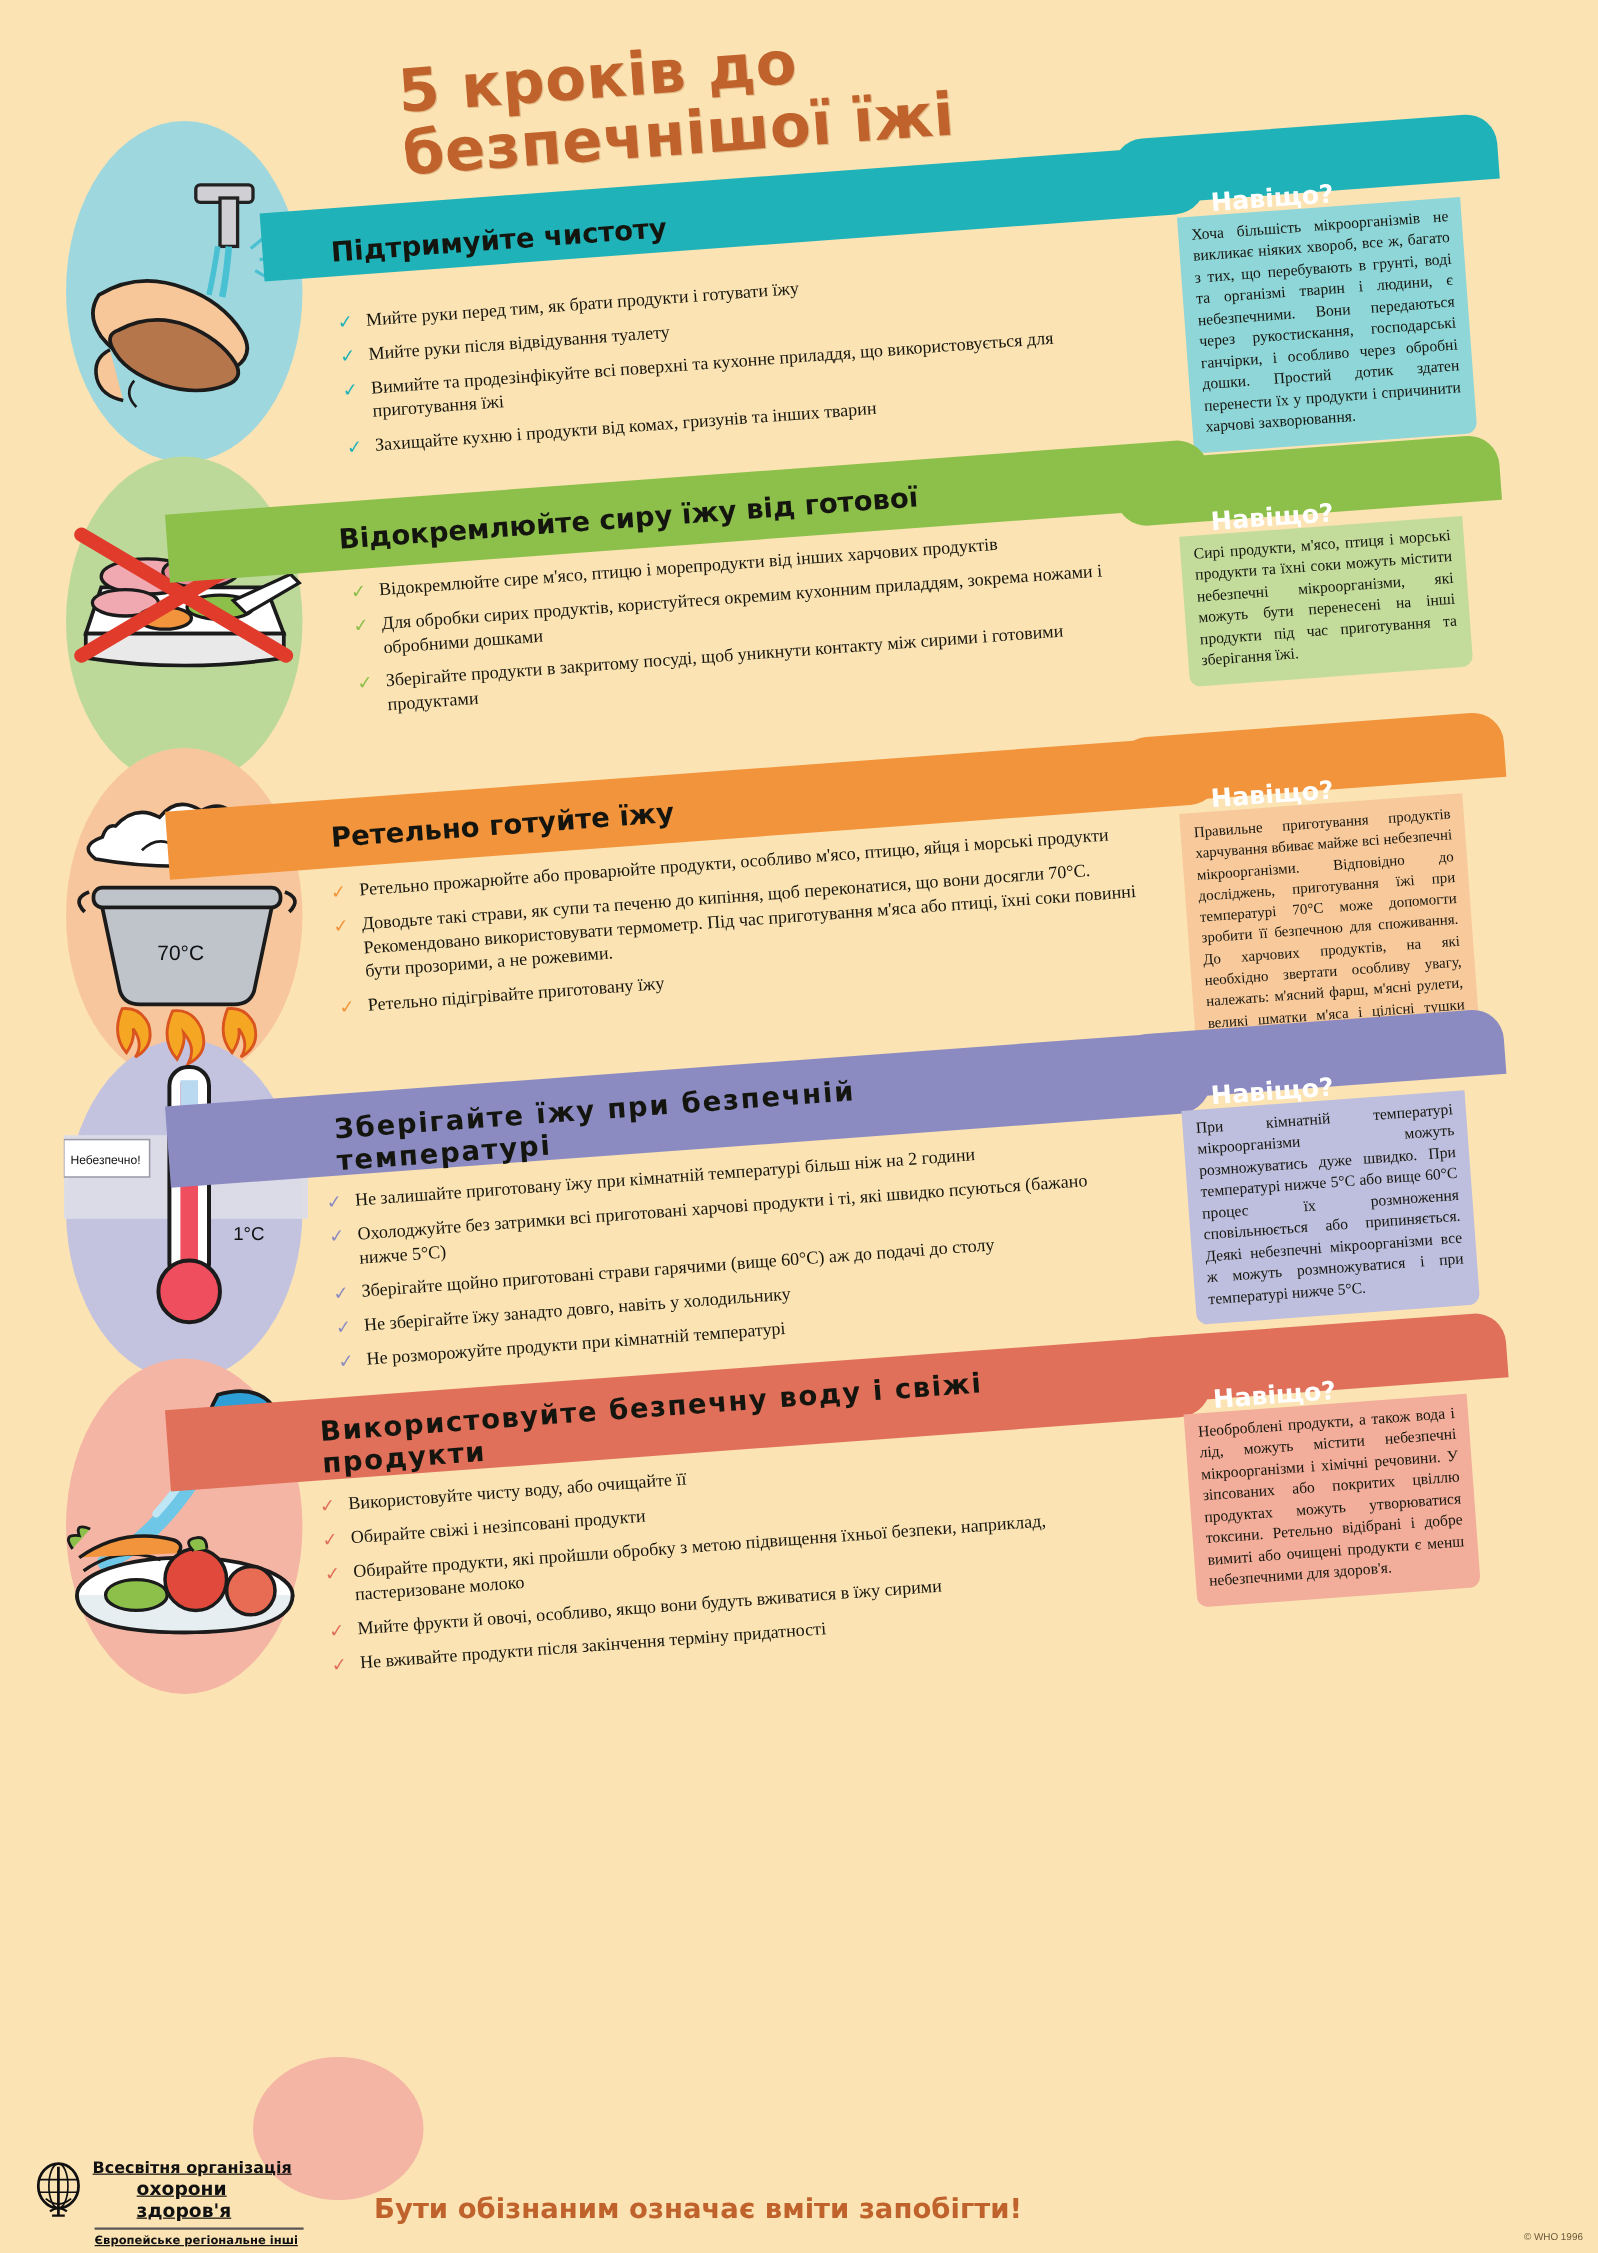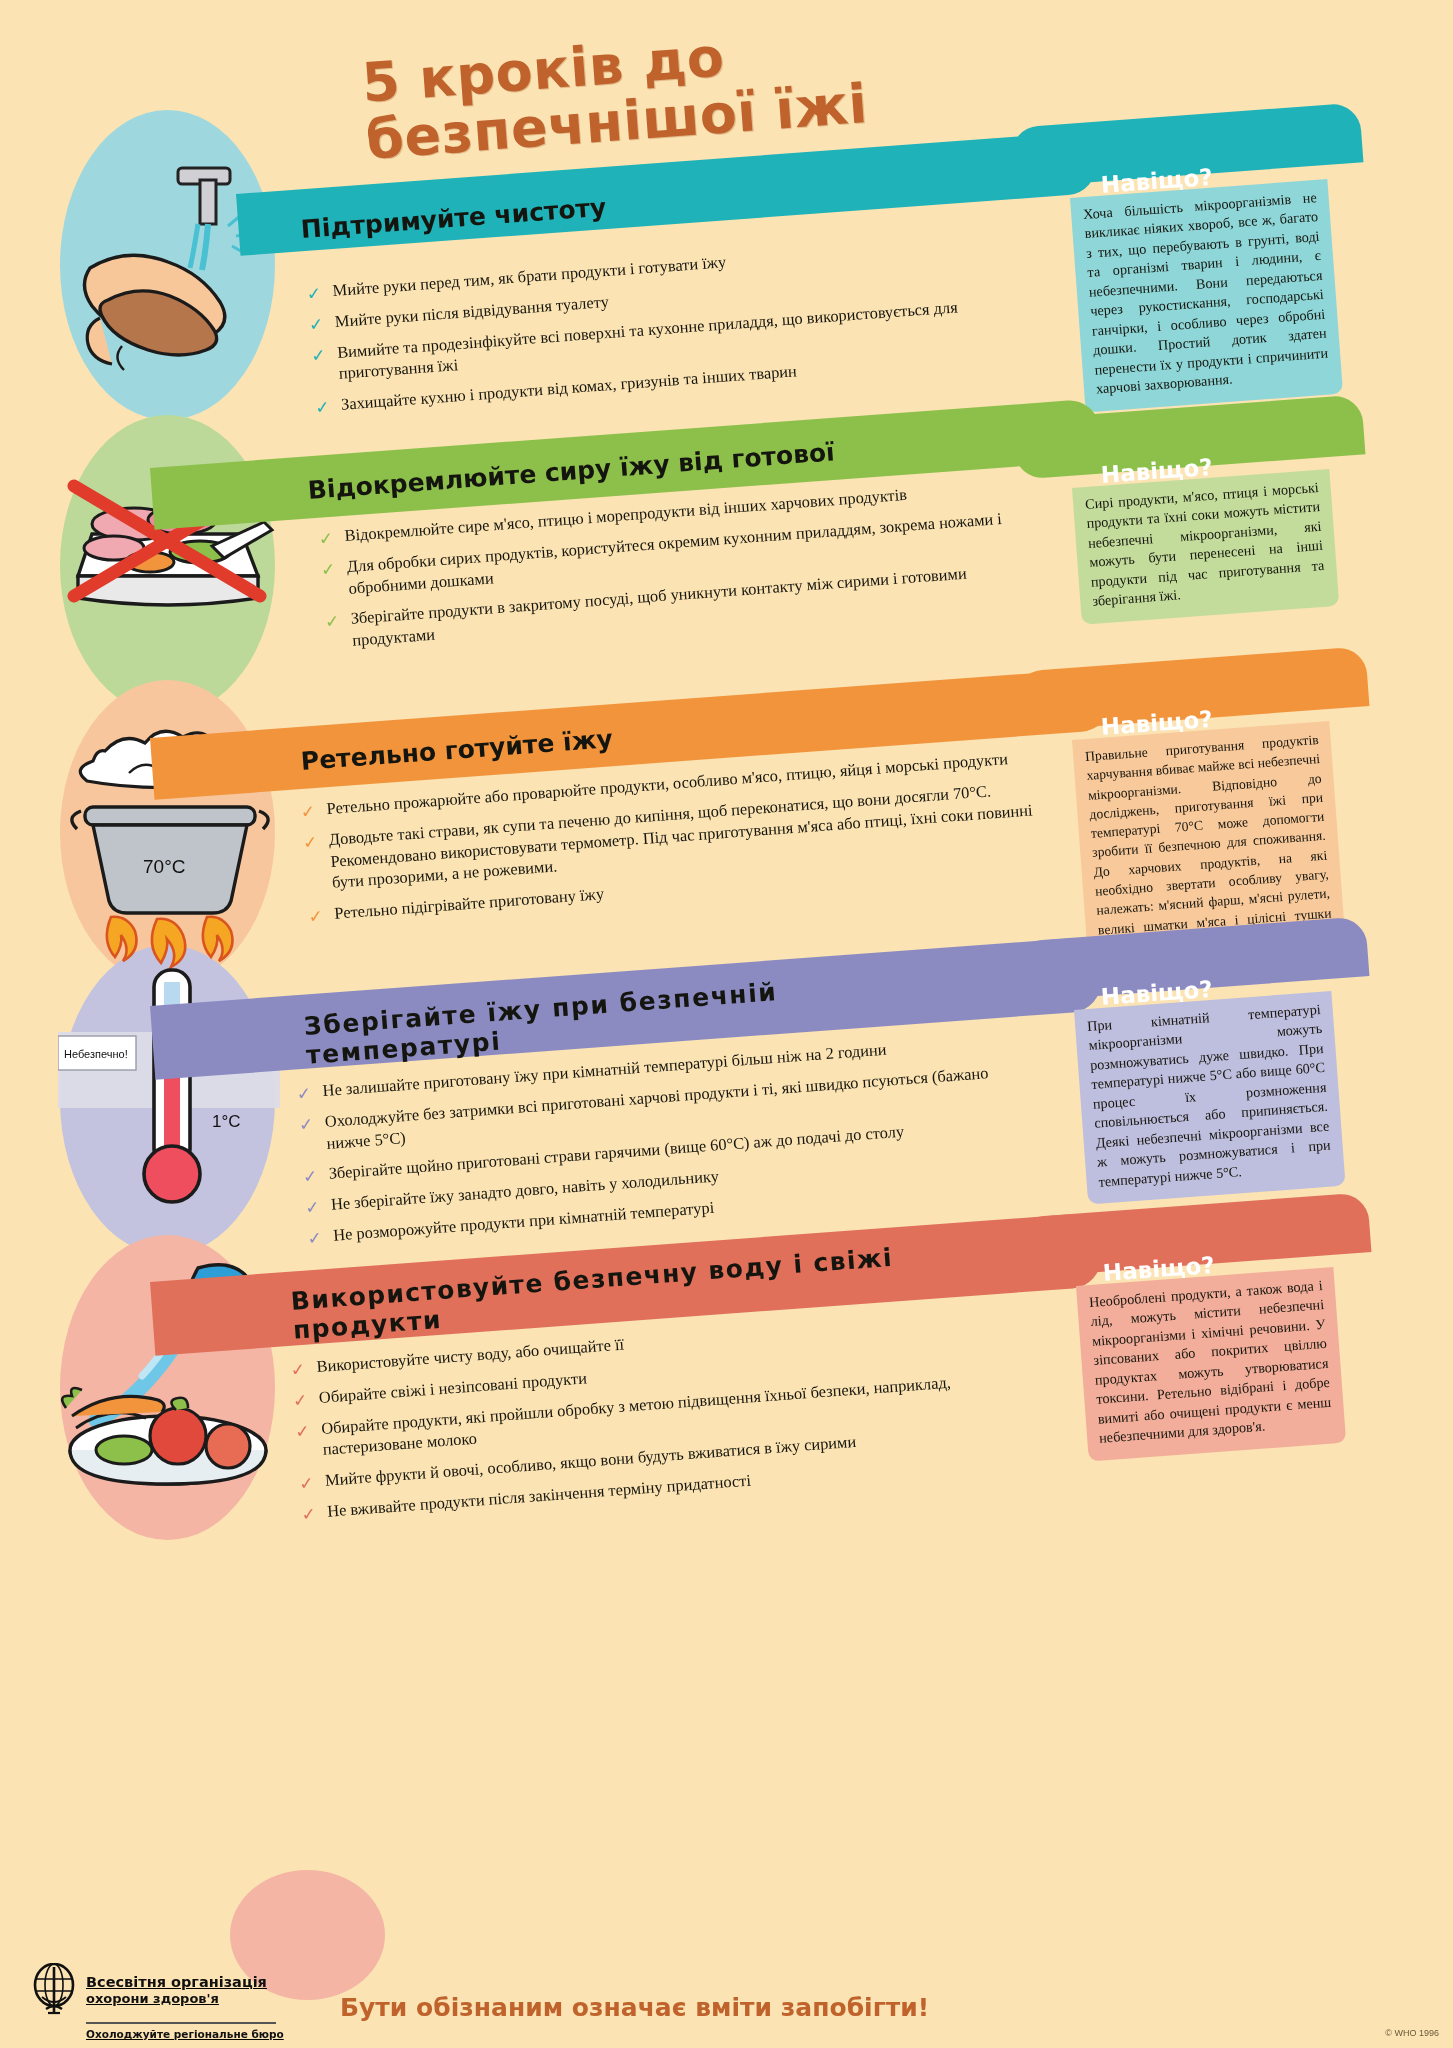--- a/index.html
+++ b/index.html
@@ -312,24 +312,24 @@
         <ellipse cx="24" cy="22" rx="19" ry="21" fill="none" stroke="#111" stroke-width="2.6"></ellipse>
         <ellipse cx="24" cy="22" rx="9" ry="21" fill="none" stroke="#111" stroke-width="1.6"></ellipse>
         <path d="M6 16 h36 M6 28 h36" stroke="#111" stroke-width="1.6"></path>
         <path d="M24 4 v46" stroke="#111" stroke-width="2.6"></path>
         <path d="M16 46 q8 -6 16 0" stroke="#111" stroke-width="2.2" fill="none"></path>
         <path d="M18 50 h12" stroke="#111" stroke-width="2.2"></path>
         <path d="M12 34 q12 10 24 0" stroke="#111" stroke-width="1.8" fill="none"></path>
       </svg>
       <div>
         <div class="who-text" style="font-size:14.5px;line-height:1.18;">Всесвітня організація</div>
-        <div class="who-text" style="font-size:13px;line-height:1.18;">охорони здоров'я</div>
+        <div class="who-text" style="font-size:17px;line-height:1.18;margin-left:40px;">охорони здоров'я</div>
       </div>
     </div>
     <div style="height:2px;background:#555;margin:5px 0 4px 56px;width:190px;"></div>
-    <div class="who-text" style="font-size:10.5px;margin-left:56px;">Охолоджуйте регіональне бюро</div>
+    <div class="who-text" style="font-size:10.5px;margin-left:56px;">Європейське регіональне інші</div>
   </div>
 
   <div class="footer-tag" style="left:340px;top:1993px;">Бути обізнаним означає вміти запобігти!</div>
 
   <div class="copy">© WHO 1996</div>
 
 </div>
 
 </body></html>

